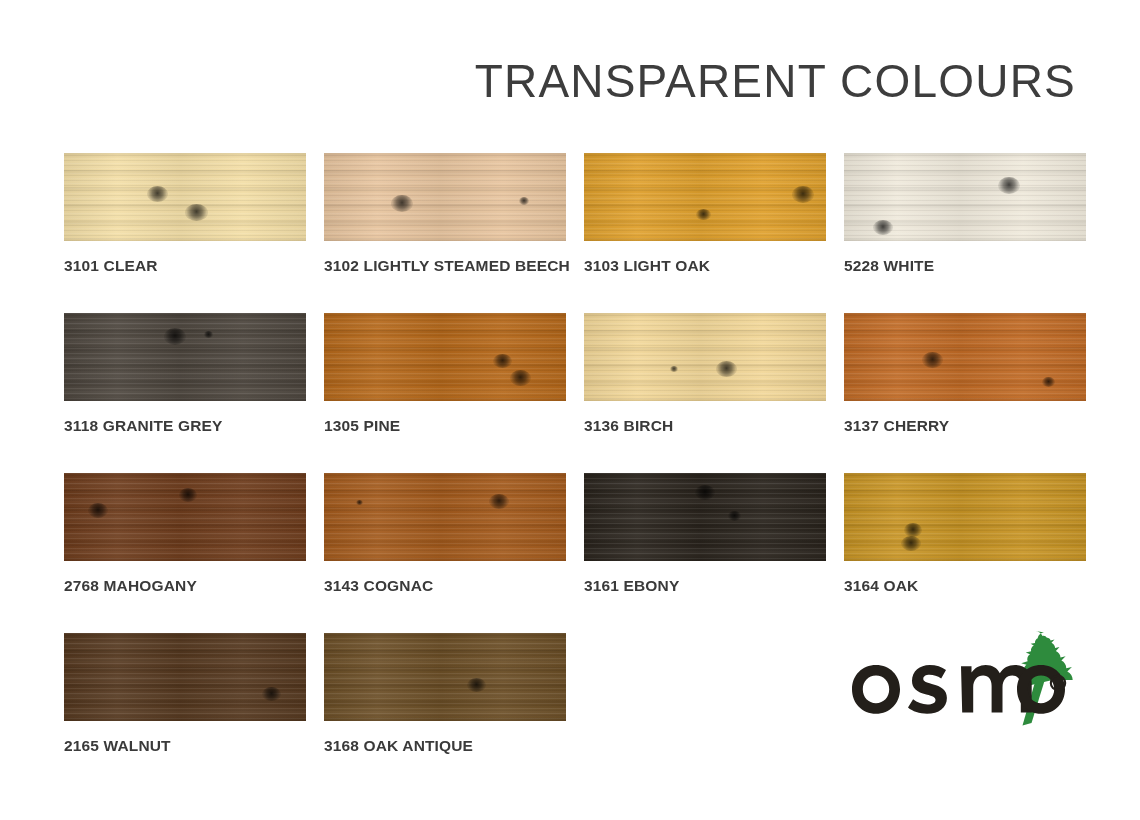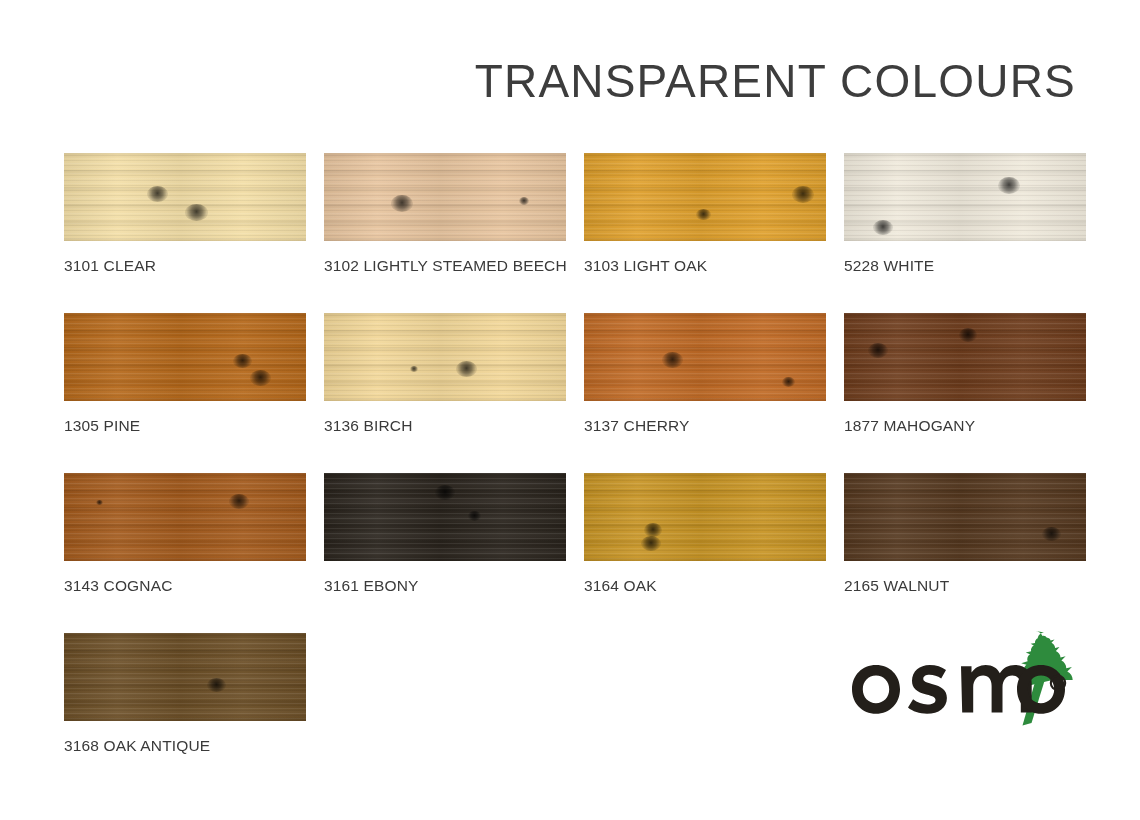--- a/index.html
+++ b/index.html
@@ -107,21 +107,21 @@
       rgba(0,0,0,0.45) 38%,
       rgba(0,0,0,0.12) 68%,
       rgba(0,0,0,0.0) 100%);
   }
 
   .swatch-label {
     position: absolute;
     left: 0;
     top: 104px;
     font-size: 15.5px;
-    font-weight: 400;
+    font-weight: 700;
     color: #3a3a3a;
     letter-spacing: 0.15px;
     white-space: nowrap;
   }
 
   
   .logo {
     position: absolute;
     left: 852px;
     top: 628px;
@@ -172,20 +172,30 @@
         <div class="swatch-chip" style="background-color: rgb(239, 233, 219);">
           <div class="grain"></div>
           <div class="grain-wide"></div>
           <div class="shade"></div>
           <div class="knot" style="width: 22px; height: 17px; left: 154px; top: 24px;"></div>
           <div class="knot" style="width: 20px; height: 15px; left: 29px; top: 67px;"></div>
         </div>
         <div class="swatch-label">5228 WHITE</div>
       </div>
       <div class="swatch-cell">
+        <div class="swatch-chip" style="background-color: rgb(76, 69, 61);">
+          <div class="grain"></div>
+          <div class="grain-wide"></div>
+          <div class="shade"></div>
+          <div class="knot" style="width: 22px; height: 17px; left: 100px; top: 15px;"></div>
+          <div class="knot" style="width: 9px; height: 7px; left: 140px; top: 18px;"></div>
+        </div>
+        <div class="swatch-label">3118 GRANITE GREY</div>
+      </div>
+      <div class="swatch-cell">
         <div class="swatch-chip" style="background-color: rgb(181, 104, 26);">
           <div class="grain"></div>
           <div class="grain-wide"></div>
           <div class="shade"></div>
           <div class="knot" style="width: 21px; height: 16px; left: 186px; top: 57px;"></div>
           <div class="knot" style="width: 19px; height: 14px; left: 169px; top: 41px;"></div>
         </div>
         <div class="swatch-label">1305 PINE</div>
       </div>
       <div class="swatch-cell">
@@ -209,21 +219,21 @@
         <div class="swatch-label">3137 CHERRY</div>
       </div>
       <div class="swatch-cell">
         <div class="swatch-chip" style="background-color: rgb(110, 60, 28);">
           <div class="grain"></div>
           <div class="grain-wide"></div>
           <div class="shade"></div>
           <div class="knot" style="width: 20px; height: 15px; left: 24px; top: 30px;"></div>
           <div class="knot" style="width: 18px; height: 14px; left: 115px; top: 15px;"></div>
         </div>
-        <div class="swatch-label">1877 MAHOGANY</div>
+        <div class="swatch-label">2768 MAHOGANY</div>
       </div>
       <div class="swatch-cell">
         <div class="swatch-chip" style="background-color: rgb(163, 90, 28);">
           <div class="grain"></div>
           <div class="grain-wide"></div>
           <div class="shade"></div>
           <div class="knot" style="width: 20px; height: 15px; left: 165px; top: 21px;"></div>
           <div class="knot" style="width: 7px; height: 5px; left: 32px; top: 27px;"></div>
         </div>
         <div class="swatch-label">3143 COGNAC</div>

